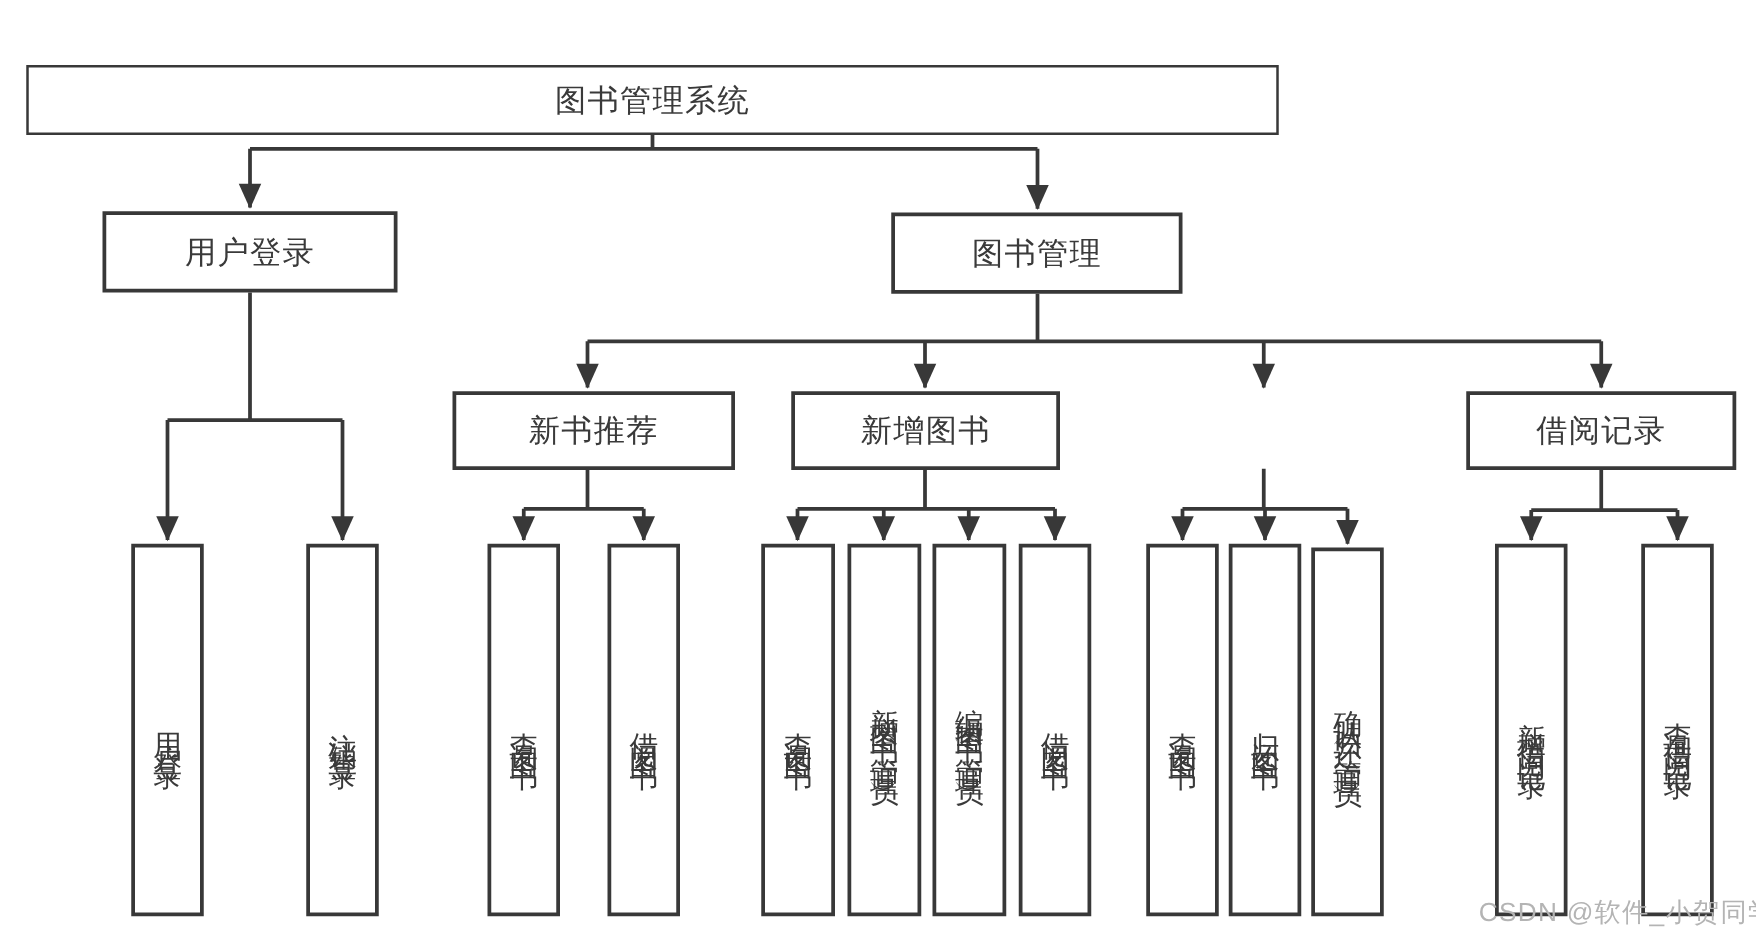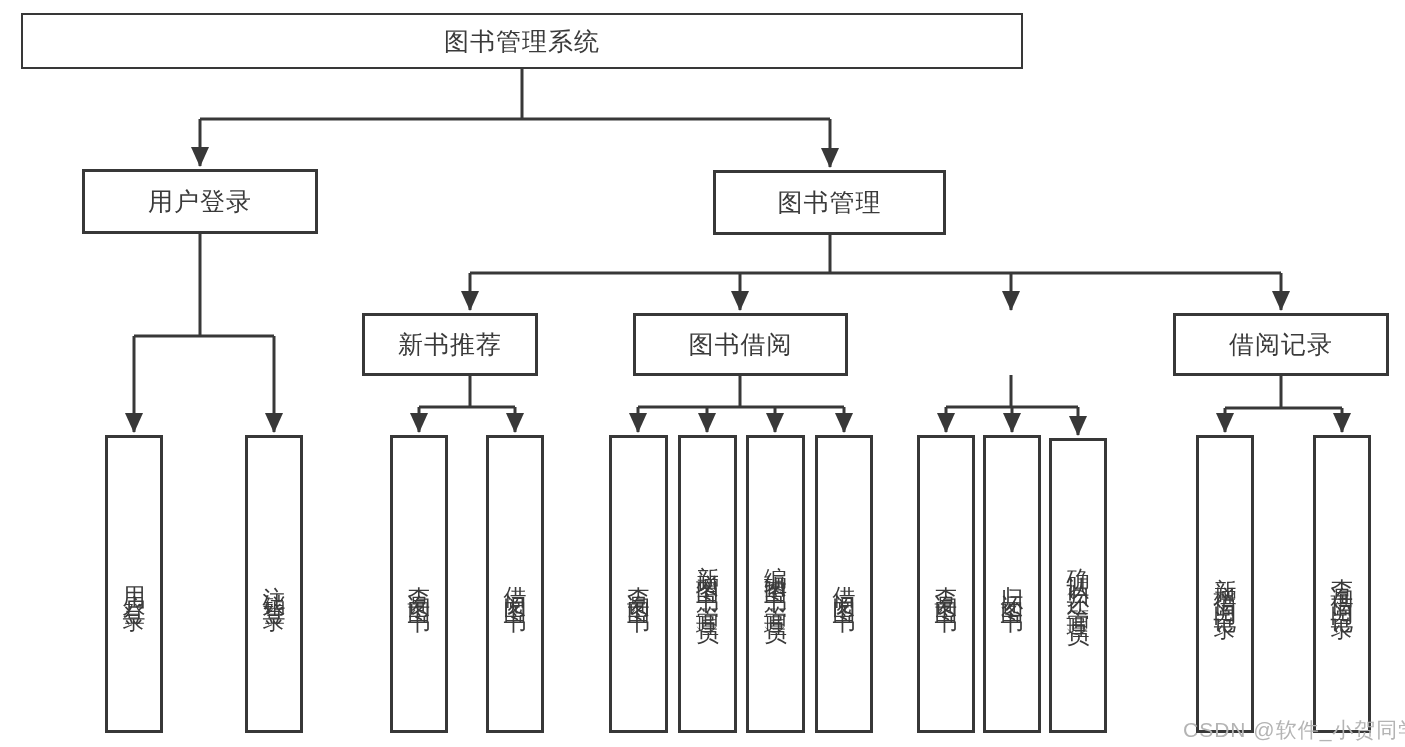--- a/index.html
+++ b/index.html
@@ -16,21 +16,21 @@
     box-sizing:border-box;
     background:#ffffff;
     border:3px solid #383838;
     color:#3a3a3a;
     display:flex;align-items:center;justify-content:center;
     z-index:2;
     font-size:25px;
     letter-spacing:1px;
     white-space:nowrap;
   }
-  .root{border-width:2px;}
+  .root{border-width:2px;margin-top:39px;}
   .leaf{
     writing-mode:vertical-rl;
     text-orientation:mixed;
     font-size:23px;
     letter-spacing:8px;
     white-space:normal;
     line-height:1;
   }
   #watermark{
     position:absolute;
@@ -81,22 +81,22 @@
     <line x1="1078" y1="407" x2="1078" y2="435" stroke="#383838" stroke-width="3" marker-end="url(#arr)"></line>
     <line x1="1225" y1="408" x2="1225" y2="432" stroke="#383838" stroke-width="3" marker-end="url(#arr)"></line>
     <line x1="1342" y1="408" x2="1342" y2="432" stroke="#383838" stroke-width="3" marker-end="url(#arr)"></line>
   </svg>
 
   <div class="node root" style="left:21px;top:13px;width:1002px;height:56px">图书管理系统</div>
 
   <div class="node" style="left:82px;top:169px;width:236px;height:65px">用户登录</div>
   <div class="node" style="left:713px;top:170px;width:233px;height:65px">图书管理</div>
 
-  <div class="node" style="left:362px;top:313px;width:176px;height:63px">新书推荐</div>
-  <div class="node" style="left:633px;top:313px;width:215px;height:63px">图书借阅</div>
+  <div class="node" style="left:362px;top:313px;width:226px;height:63px">新书推荐</div>
+  <div class="node" style="left:633px;top:313px;width:215px;height:63px">新增图书</div>
   <div class="node" style="left:1173px;top:313px;width:216px;height:63px">借阅记录</div>
 
   <div class="node leaf" style="left:105px;top:435px;width:58px;height:298px">用户登录</div>
   <div class="node leaf" style="left:245px;top:435px;width:58px;height:298px">注销登录</div>
 
   <div class="node leaf" style="left:390px;top:435px;width:58px;height:298px">查询图书</div>
   <div class="node leaf" style="left:486px;top:435px;width:58px;height:298px">借阅图书</div>
 
   <div class="node leaf" style="left:609px;top:435px;width:59px;height:298px">查询图书</div>
   <div class="node leaf" style="left:678px;top:435px;width:59px;height:298px">新增图书（管理员）</div>

